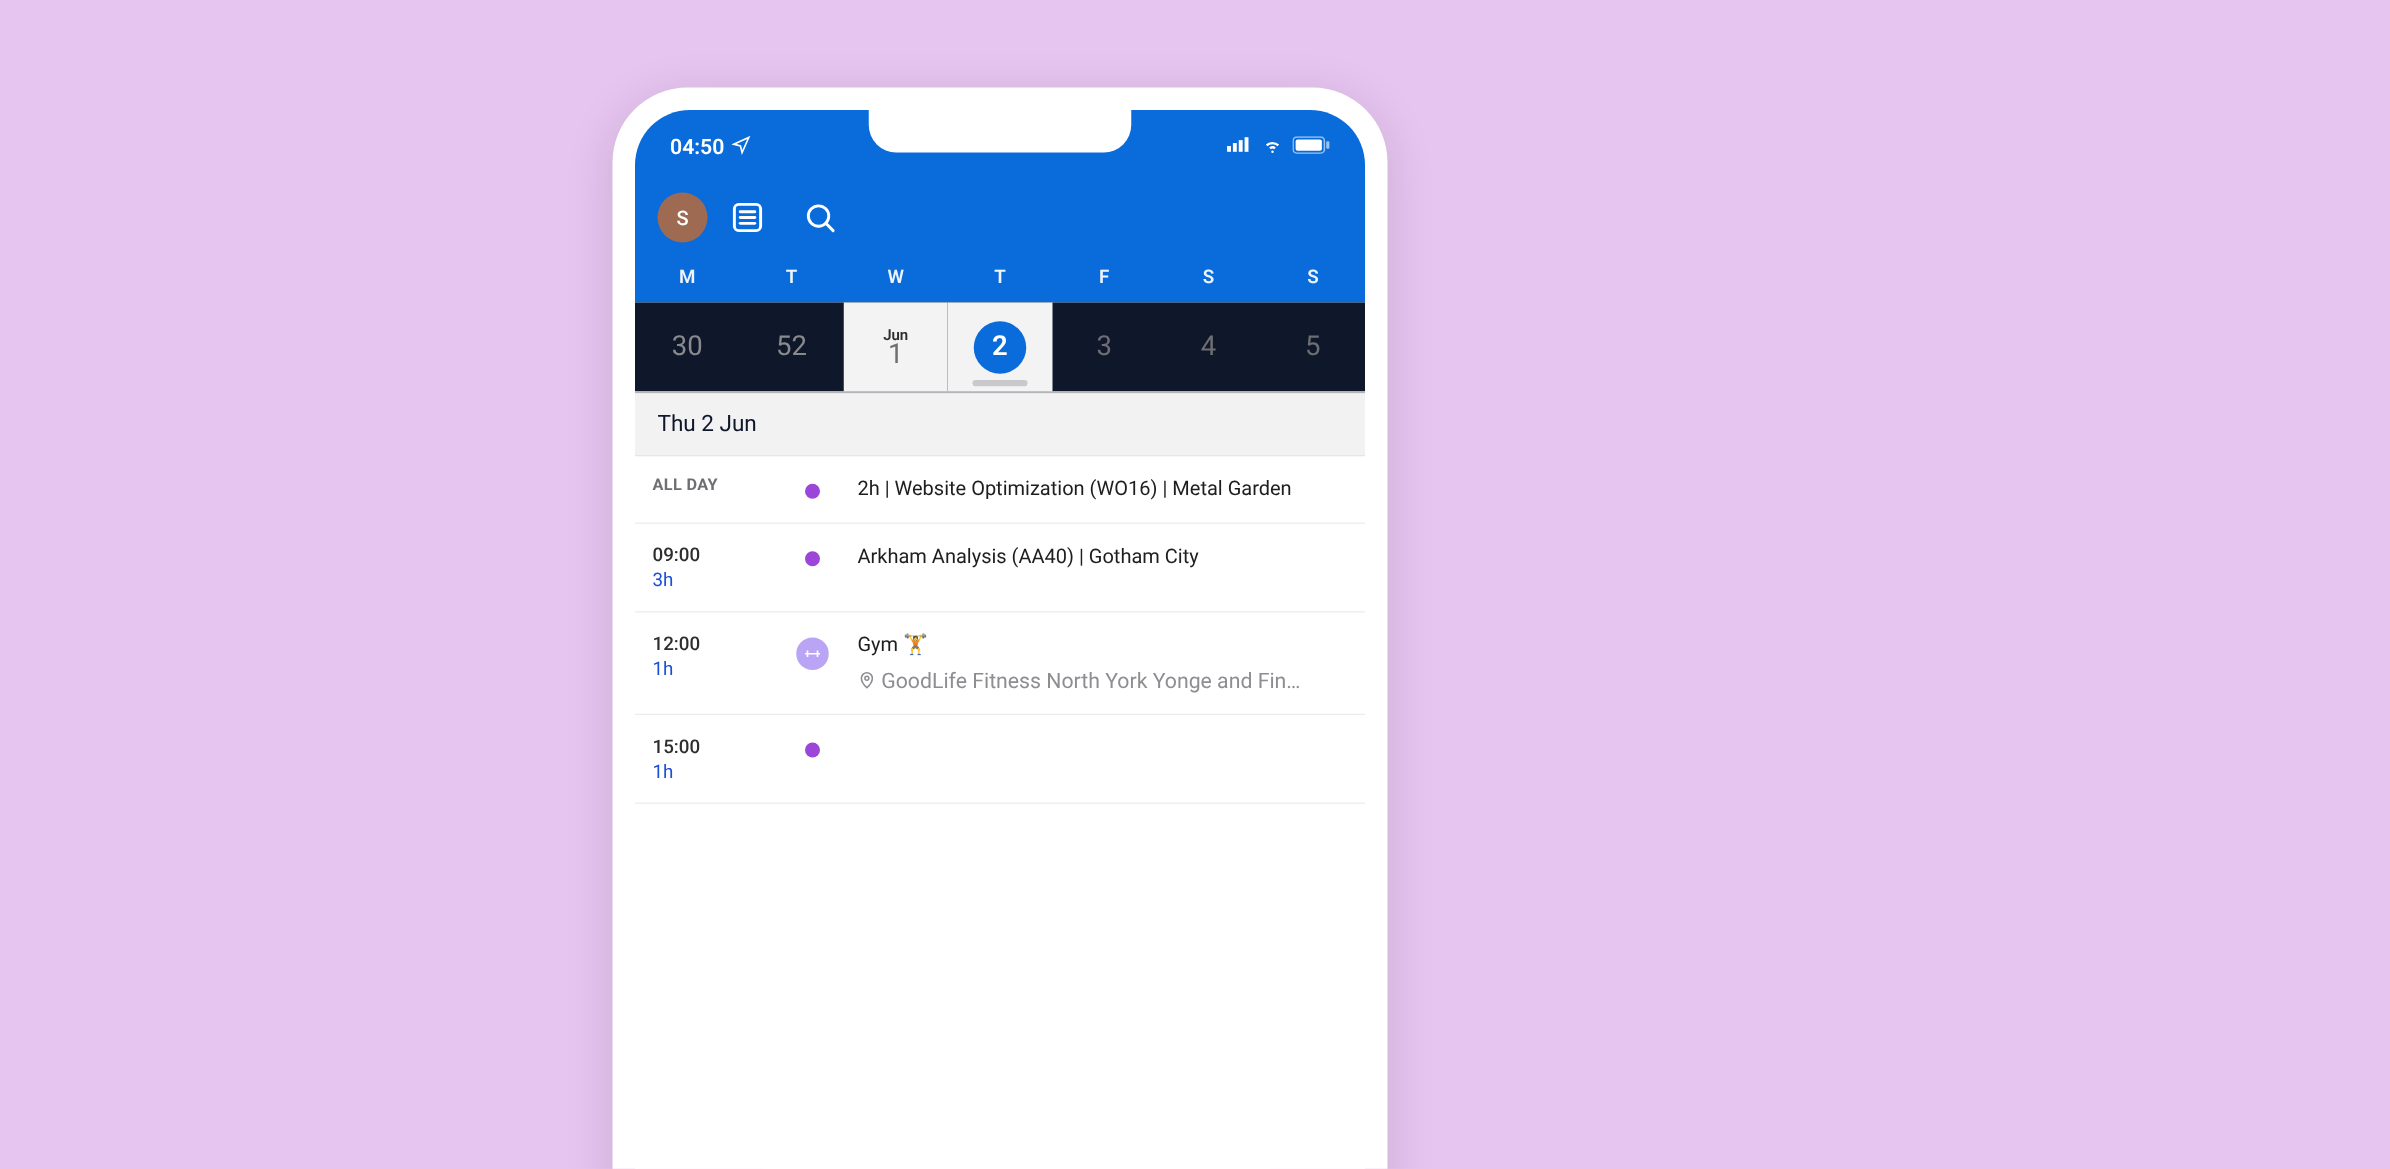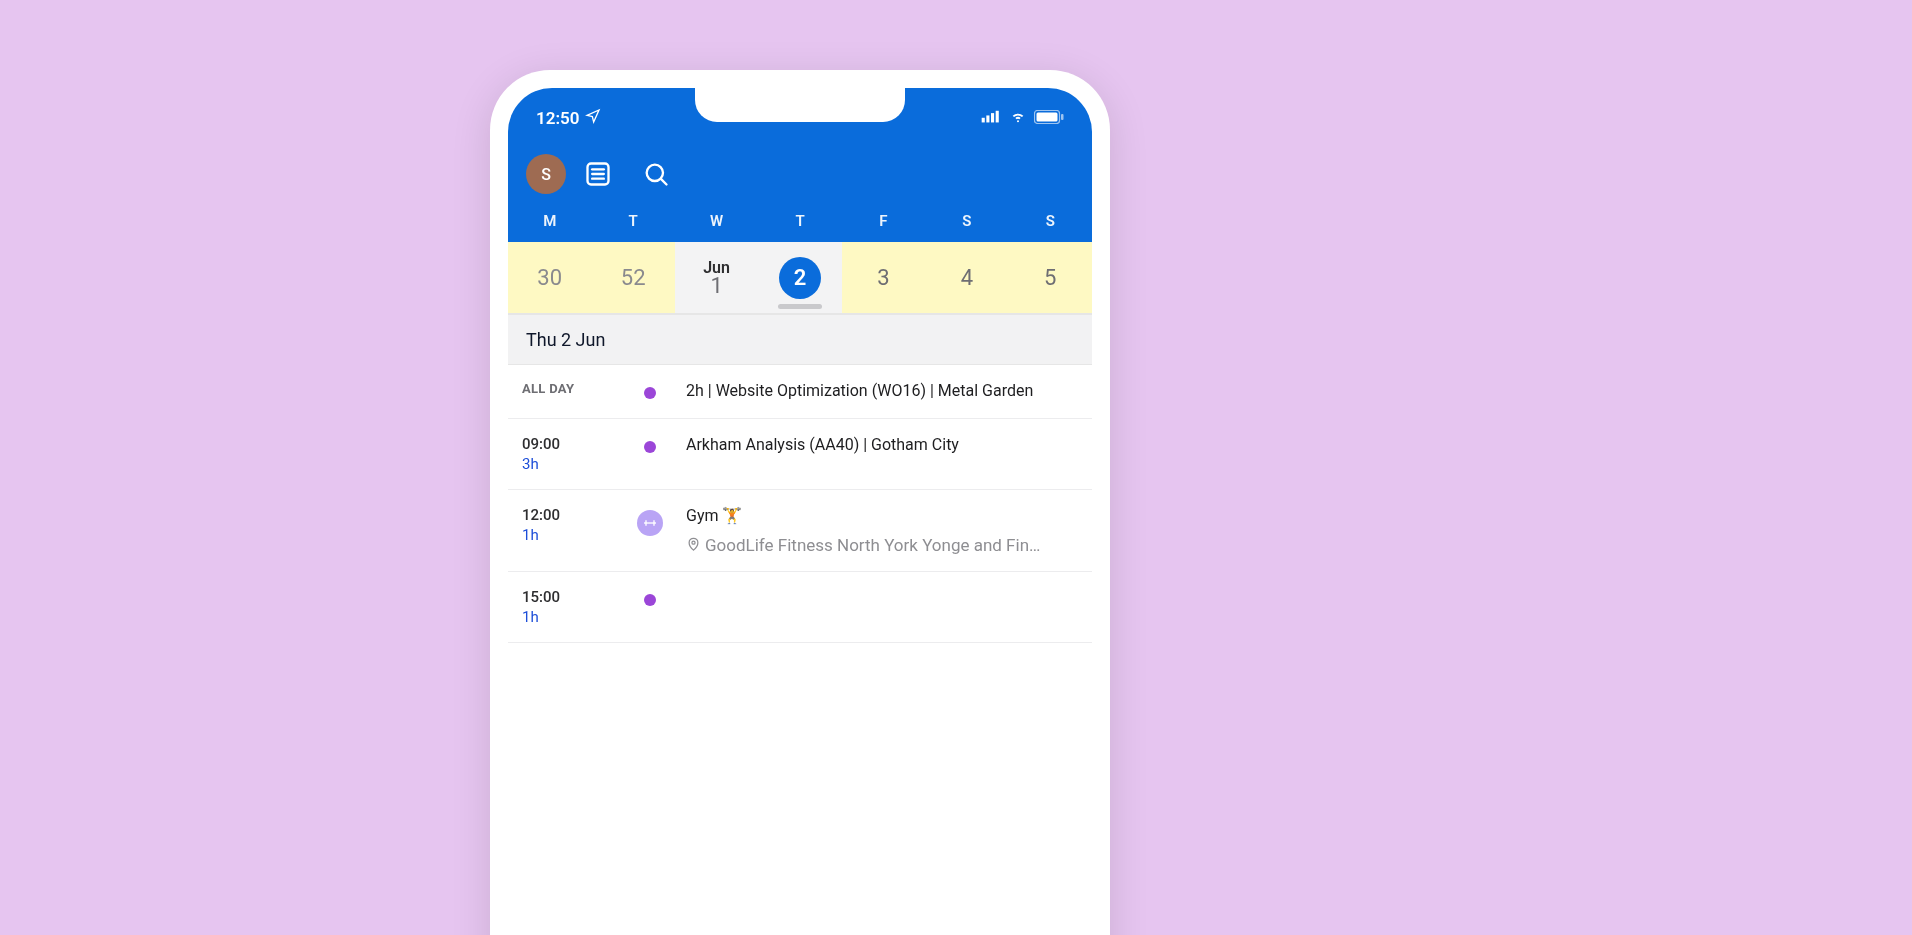--- a/index.html
+++ b/index.html
@@ -90,39 +90,39 @@
     text-align: center;
     font-size: 15px;
     font-weight: 600;
     padding: 0 0 12px 0;
     opacity: 0.93;
   }
   
   .date-strip {
     display: grid;
     grid-template-columns: repeat(7, 1fr);
-    background: #fef9c3;
+    background: #0f172a;
     position: relative;
     height: 72px;
     border-bottom: 1px solid #E6E6E6;
   }
   .grab-handle {
     position:absolute;
     bottom:4px; left:50%; transform:translateX(-50%);
     width:44px; height:5px; border-radius:3px; background:#C9C9CC;
   }
   .date-cell {
     display:flex; flex-direction:column; align-items:center; justify-content:center;
     font-size: 22px;
     color:#6E6E73;
     position:relative;
     cursor:pointer;
   }
   .date-cell.dim { color:#8A8A8E; }
-  .date-cell .pre { font-size:16px; font-weight:600; color:#2E2E30; margin-bottom:-2px; }
+  .date-cell .pre { font-size:12px; font-weight:600; color:#2E2E30; margin-bottom:-2px; }
   .date-cell .num { line-height:1; }
   .date-cell.today-col { background:#F3F3F4; }
   .date-cell.selected .circle {
     width:42px;height:42px;border-radius:50%;
     background:#0A6CDB; color:#fff; font-size:22px; font-weight:600;
     display:flex;align-items:center;justify-content:center;
   }
   
   .agenda-header {
     background:#F2F2F3;
@@ -165,21 +165,21 @@
 </head>
 <body>
 
 <div class="phone-frame">
   <div class="phone-screen">
     <div class="notch"></div>
 
     <div class="blue-area">
       <div class="status-bar">
         <div class="status-left">
-          <span>12:50</span>
+          <span>04:50</span>
           <span>
             <svg viewBox="0 0 24 24" width="16" height="16" fill="none" stroke="white" stroke-width="2">
                 <path d="M3 11l18-8-8 18-2-8-8-2z"></path>
               </svg>
           </span>
         </div>
         <div class="status-right">
           <span>
             <svg viewBox="0 0 24 18" width="22" height="14">
                 <rect x="0" y="10" width="4" height="6" fill="white"></rect>

